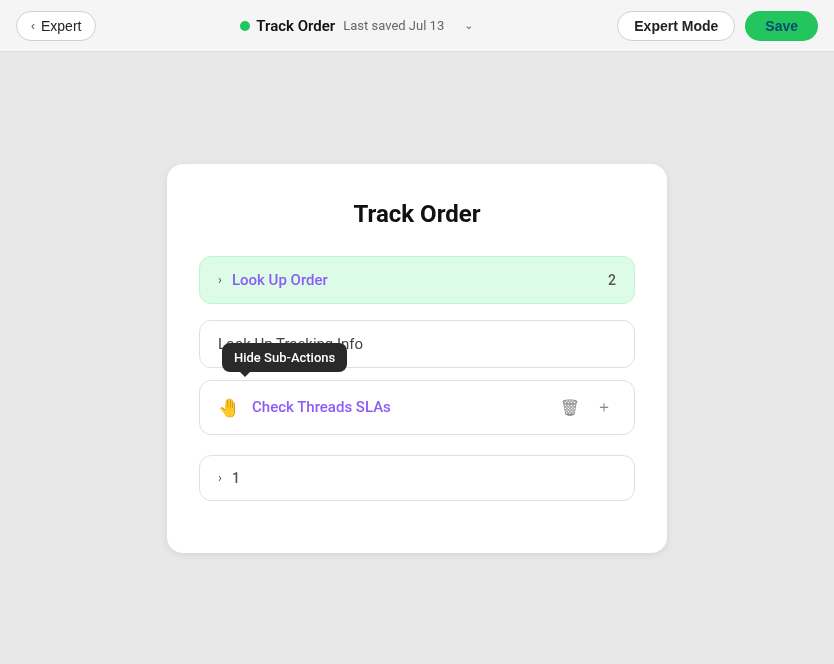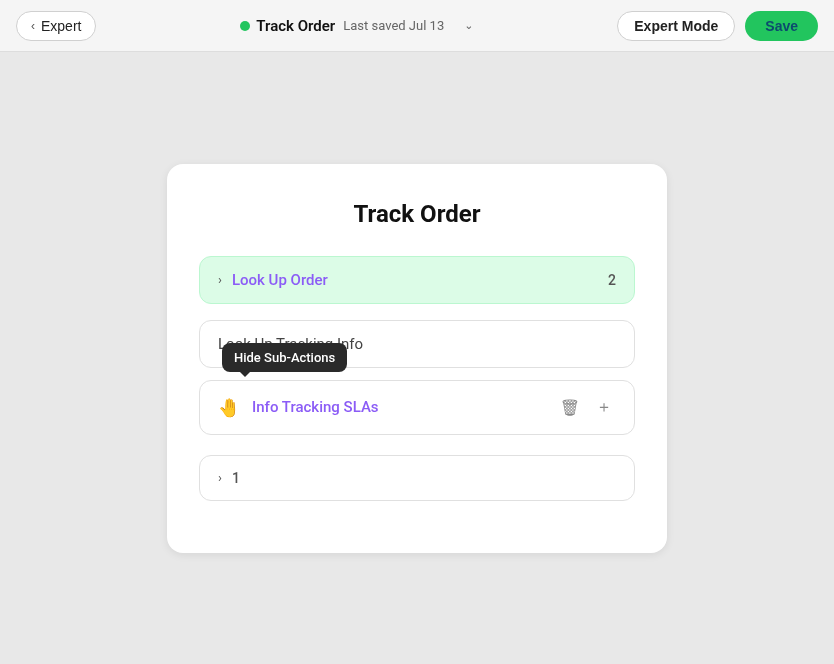--- a/index.html
+++ b/index.html
@@ -292,21 +292,21 @@
     <div class="action-row tracking-info">
       <span class="label">Look Up Tracking Info</span>
     </div>
 
     <div class="tooltip-wrapper">
       <div class="tooltip">
         <span>Hide Sub-Actions</span>
       </div>
       <div class="action-row sub-action">
         <span class="sub-action-icon">🤚</span>
-        <span class="label">Info Tracking SLAs</span>
+        <span class="label">Check Threads SLAs</span>
         <div class="action-icons">
           <button class="icon-btn">
             <span>🗑</span>
           </button>
           <button class="icon-btn">
             <span>＋</span>
           </button>
         </div>
       </div>
     </div>

